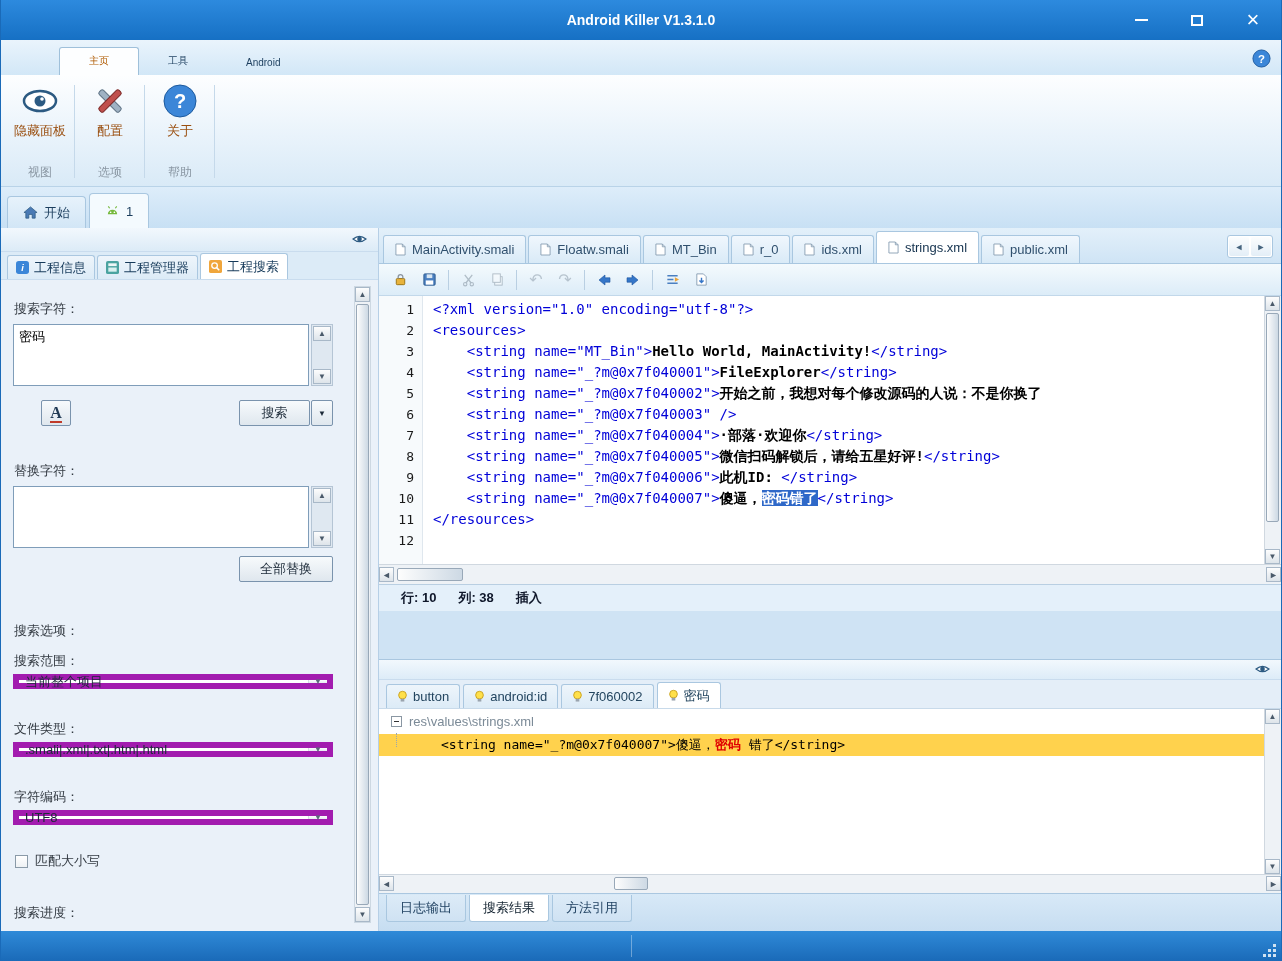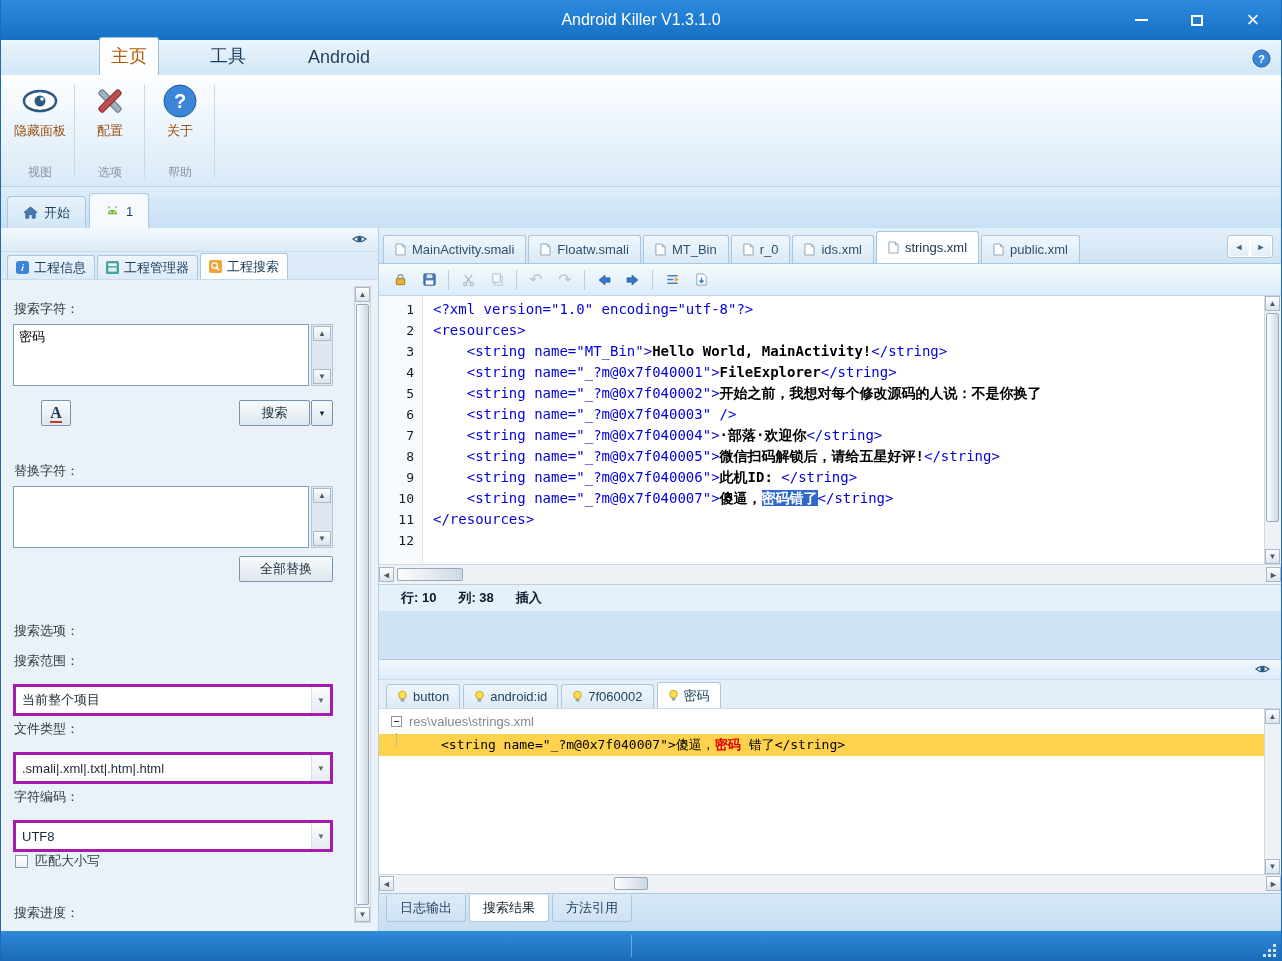--- a/index.html
+++ b/index.html
@@ -2,30 +2,30 @@
 <html><head>
 <meta charset="utf-8">
 <style>
   * { margin:0; padding:0; box-sizing:border-box; }
   html,body { width:1282px; height:961px; }
   body { font-family:"Liberation Sans","DejaVu Sans",sans-serif; font-size:13px; color:#222; overflow:hidden; background:#cfe3f4; }
   .window { position:relative; width:1282px; height:961px; background:#cfe3f4; border-left:1px solid #1a6ab8; border-right:1px solid #1a6ab8; }
 
   
   .titlebar { height:40px; background:linear-gradient(#2d8ade,#1670c4); display:flex; align-items:center; justify-content:center; position:relative; }
-  .titlebar .title { color:#fff; font-size:16px; }
+  .titlebar .title { color:#fff; font-size:14px;font-weight:bold; }
   .win-controls { position:absolute; right:8px; top:0; height:40px; display:flex; align-items:center; gap:16px; }
   .win-btn { width:40px; height:32px; display:flex; align-items:center; justify-content:center; color:#fff; }
   .min-glyph { width:13px; height:2px; background:#fff; display:block; }
   .max-glyph { width:12px; height:11px; border:2px solid #fff; display:block; }
   .close-glyph::before { content:"\00D7"; font-size:22px; color:#fff; line-height:1; }
 
   
   .ribbon-tabs { height:35px; background:linear-gradient(#eaf4fc,#d2e7f7); display:flex; align-items:flex-end; padding-left:58px; position:relative; }
-  .ribbon-tab { padding:6px 11px 7px; color:#1c3e5e; font-size:18px;margin-left:40px; }
+  .ribbon-tab { padding:6px 29px 7px; color:#1c3e5e; font-size:10px; }
   .ribbon-tab.active { background:#fdfeff; border:1px solid #9fc0da; border-bottom:none; border-radius:3px 3px 0 0; color:#b05a00; }
   .help-btn { position:absolute; right:10px; top:9px; width:19px; height:19px; }
 
   
   .ribbon-body { height:112px; background:linear-gradient(#fdfeff,#e9f3fb 55%,#d9eaf7); border-bottom:1px solid #b9d3e8; display:flex; padding:2px 4px 0; }
   .ribbon-group { display:flex; flex-direction:column; align-items:center; padding:0 9px; position:relative; }
   .ribbon-group::after { content:""; position:absolute; right:0; top:8px; bottom:8px; width:1px; background:#c5d9ea; }
   .big-btn { display:flex; flex-direction:column; align-items:center; padding-top:4px; }
   .big-icon { width:40px; height:40px; }
   .btn-label { color:#9a4f10; text-align:center; line-height:15px; width:52px; margin-top:2px; }
@@ -48,21 +48,21 @@
   .sidebar-tab.active { background:#fff; height:26px; }
   .sidebar-content { position:relative; flex:1; background:#eaf1f9; }
   .side-label { position:absolute; left:13px; color:#333a42; }
   .side-box { position:absolute; left:12px; width:296px; height:62px; background:#fff; border:1px solid #7f9db9; resize:none; font-family:"Liberation Sans","DejaVu Sans",sans-serif; font-size:13px; padding:3px 5px; outline:none; }
   .spin-col { position:absolute; left:310px; width:22px; background:#dfe8f1; border:1px solid #b5c5d5; }
   .spin-btn { position:absolute; left:1px; right:1px; height:15px; background:linear-gradient(#fdfdfd,#dde4ea); border:1px solid #a8b8c8; display:flex; align-items:center; justify-content:center; color:#4a5a6a; }
   .spin-btn.up { top:1px; } .spin-btn.dn { bottom:1px; }
   .mini-btn { position:absolute; width:30px; height:26px; background:linear-gradient(#f7fafc,#dfe7ee); border:1px solid #7a93ad; border-radius:2px; display:flex; align-items:center; justify-content:center; }
   .font-A::before { content:"A"; font-family:"Liberation Serif","DejaVu Serif",serif; font-weight:bold; font-size:16px; color:#203a54; border-bottom:2px solid #c03a2a; line-height:1; }
   .btn { position:absolute; height:26px; background:linear-gradient(#f7fafc,#dfe7ee); border:1px solid #7a93ad; border-radius:2px; display:flex; align-items:center; justify-content:center; color:#1c2a38; }
-  .select { position:absolute; left:12px; width:320px; height:32px; background:#fff; border:3px solid #a21caf; display:flex; align-items:center;margin-top:10px; }
+  .select { position:absolute; left:12px; width:320px; height:15px; background:#fff; border:6px solid #a21caf; display:flex; align-items:center; }
   .select-val { flex:1; padding-left:6px; color:#1c2a38; white-space:nowrap; overflow:hidden; }
   .select-arrow { width:19px; height:100%; display:flex; align-items:center; justify-content:center; color:#5a6a7a; border-left:1px solid #d5dde5; background:linear-gradient(#fbfcfd,#e6ecf2); }
   .check-row { position:absolute; left:14px; display:flex; align-items:center; gap:7px; color:#333a42; }
   .checkbox { width:13px; height:13px; border:1px solid #8a9aa8; background:linear-gradient(#fff,#eef1f4); display:inline-block; }
   .side-scroll { position:absolute; right:7px; top:6px; bottom:8px; width:17px; background:#eef2f6; border:1px solid #cdd8e2; }
 
   
   .ar-up::before { content:"\25B2"; font-size:8px; }
   .ar-dn::before { content:"\25BC"; font-size:8px; }
   .ar-left::before { content:"\25C4"; font-size:9px; }

